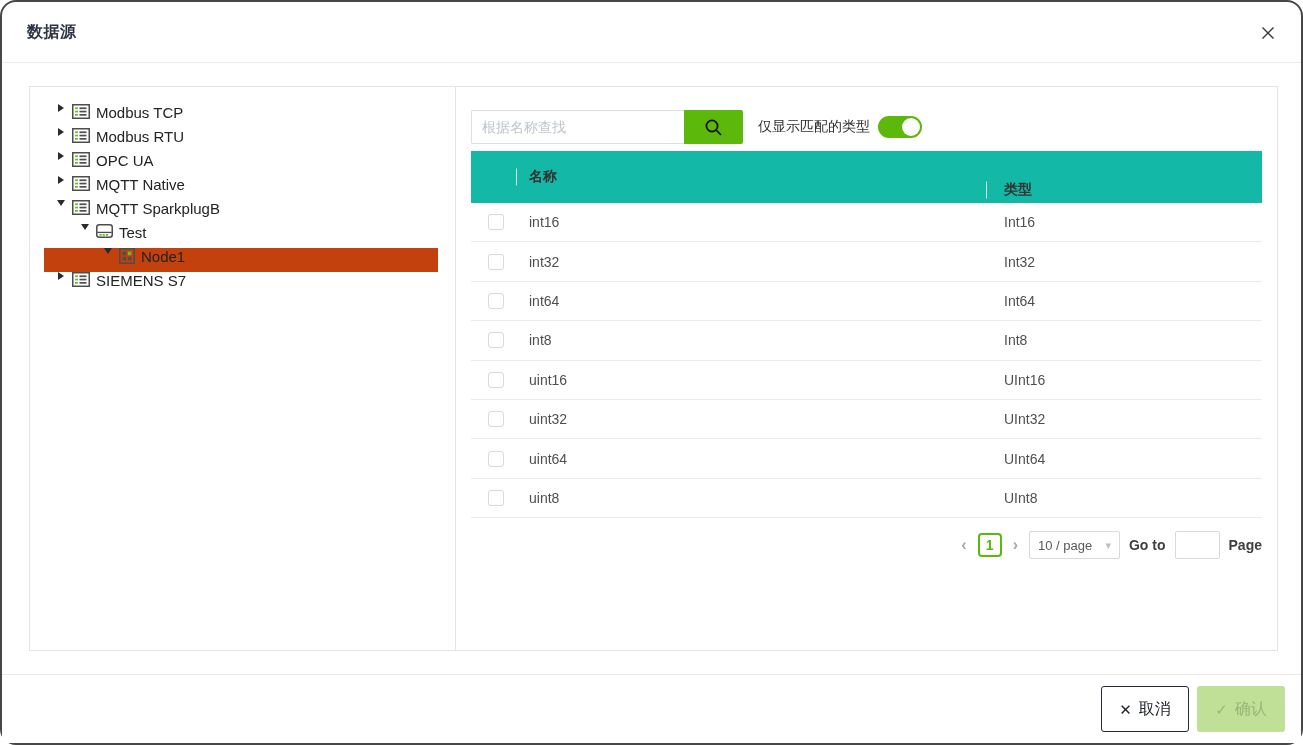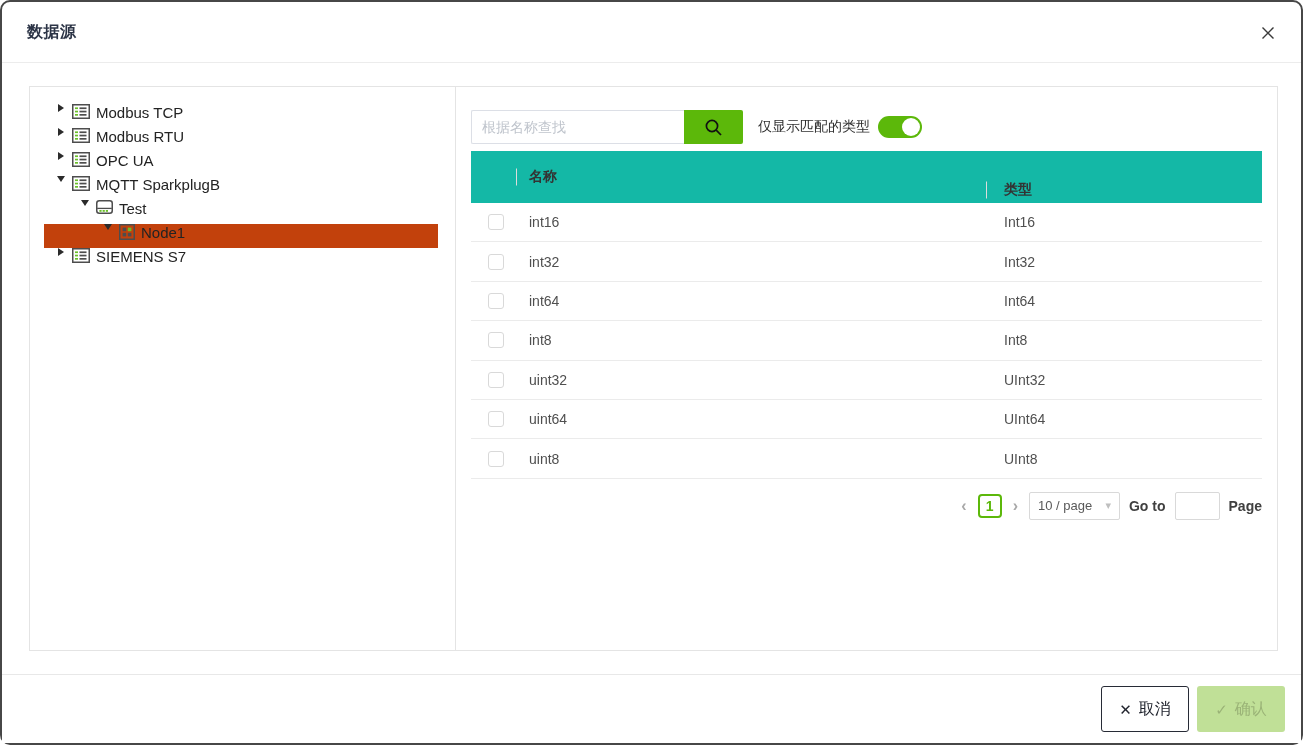--- a/index.html
+++ b/index.html
@@ -8,21 +8,21 @@
     font-family:"Liberation Sans", sans-serif;
     background:#fff;
     color:#333;
     position:relative;
     overflow:hidden;
   }
   .dialog {
     position:absolute; inset:0;
     background:#fff;
     border:2px solid #474747;
-    border-radius:10px;
+    border-radius:16px;
   }
 
   
   .dlg-header {
     position:absolute; left:0; top:0; right:0; height:61px;
     border-bottom:1px solid #ececec;
     display:flex; align-items:center;
   }
   .dlg-title {
     margin-left:25px; font-size:16px; font-weight:700; color:#2c3446;
@@ -210,20 +210,37 @@
               <rect x="7.5" y="3.4" width="7" height="1.7" fill="#4d4d4d"></rect>
               <rect x="3" y="6.7" width="3" height="1.7" fill="#6abf28"></rect>
               <rect x="7.5" y="6.7" width="7" height="1.7" fill="#4d4d4d"></rect>
               <rect x="3" y="10" width="3" height="1.7" fill="#6abf28"></rect>
               <rect x="7.5" y="10" width="7" height="1.7" fill="#4d4d4d"></rect>
             </svg>
         </span>
         <span>OPC UA</span>
       </div>
 
+      <div class="tree-row tree-indent-0">
+        <span class="tw">
+            <span class="arr-right"></span>
+          </span>
+        <span class="tree-ico">
+          <svg width="18" height="15" viewBox="0 0 18 15">
+              <rect x="0.75" y="0.75" width="16.5" height="13.5" fill="#fff" stroke="#4d4d4d" stroke-width="1.5"></rect>
+              <rect x="3" y="3.4" width="3" height="1.7" fill="#6abf28"></rect>
+              <rect x="7.5" y="3.4" width="7" height="1.7" fill="#4d4d4d"></rect>
+              <rect x="3" y="6.7" width="3" height="1.7" fill="#6abf28"></rect>
+              <rect x="7.5" y="6.7" width="7" height="1.7" fill="#4d4d4d"></rect>
+              <rect x="3" y="10" width="3" height="1.7" fill="#6abf28"></rect>
+              <rect x="7.5" y="10" width="7" height="1.7" fill="#4d4d4d"></rect>
+            </svg>
+        </span>
+        <span>MQTT Native</span>
+      </div>
 
       <div class="tree-row tree-indent-0">
         <span class="tw">
             <span class="arr-down"></span>
           </span>
         <span class="tree-ico">
           <svg width="18" height="15" viewBox="0 0 18 15">
               <rect x="0.75" y="0.75" width="16.5" height="13.5" fill="#fff" stroke="#4d4d4d" stroke-width="1.5"></rect>
               <rect x="3" y="3.4" width="3" height="1.7" fill="#6abf28"></rect>
               <rect x="7.5" y="3.4" width="7" height="1.7" fill="#4d4d4d"></rect>
@@ -334,20 +351,27 @@
             </div>
           <div class="cell-name">int64</div>
           <div class="cell-type">Int64</div>
         </div>
         <div class="tbl-row">
           <div>
               <div class="cbx"></div>
             </div>
           <div class="cell-name">int8</div>
           <div class="cell-type">Int8</div>
+        </div>
+        <div class="tbl-row">
+          <div>
+              <div class="cbx"></div>
+            </div>
+          <div class="cell-name">uint16</div>
+          <div class="cell-type">UInt16</div>
         </div>
         <div class="tbl-row">
           <div>
               <div class="cbx"></div>
             </div>
           <div class="cell-name">uint32</div>
           <div class="cell-type">UInt32</div>
         </div>
         <div class="tbl-row">
           <div>

